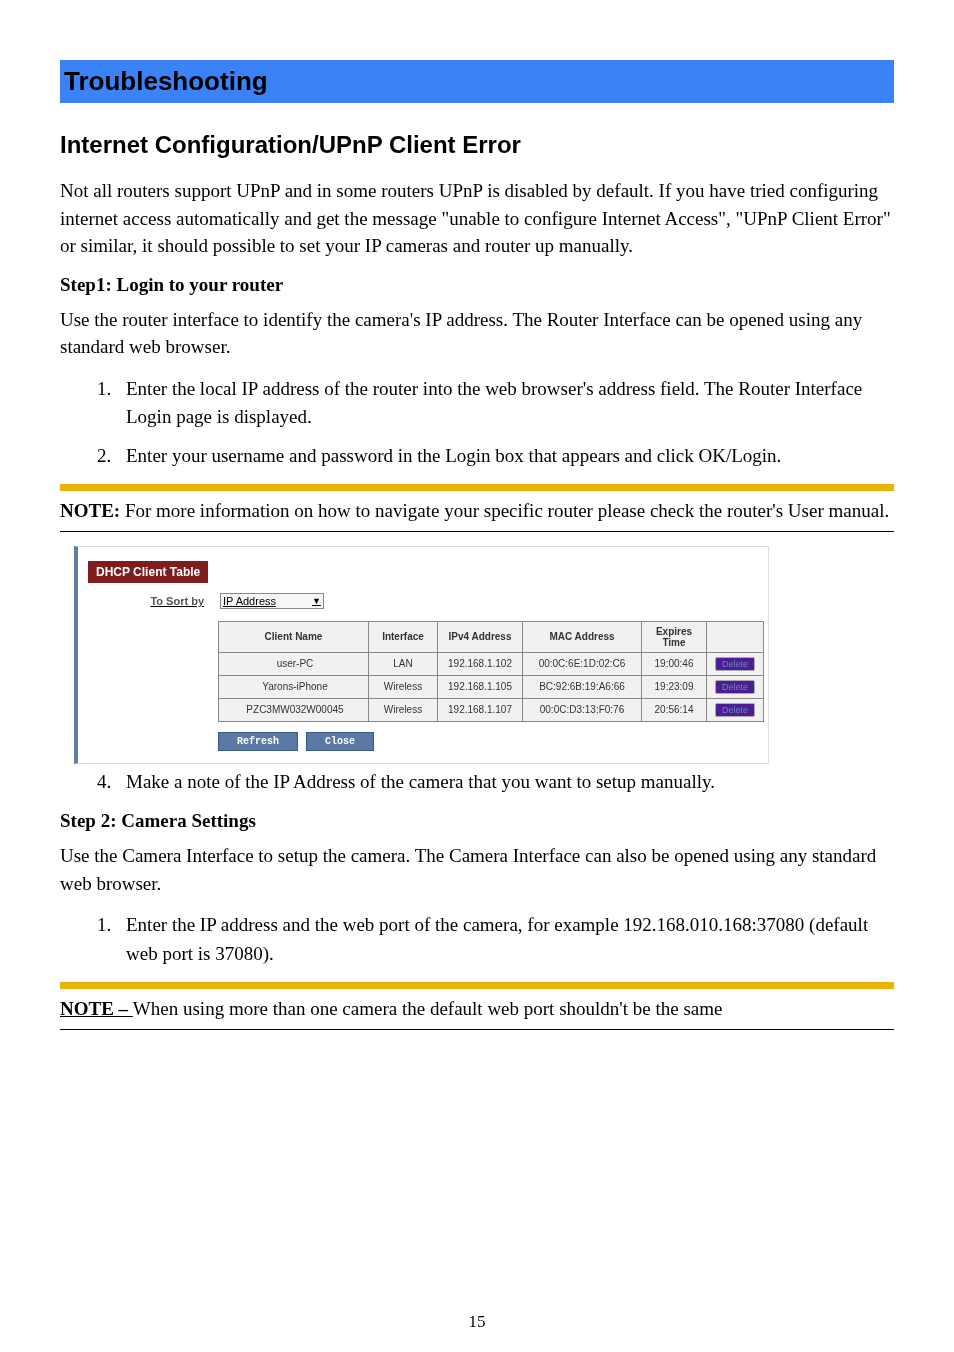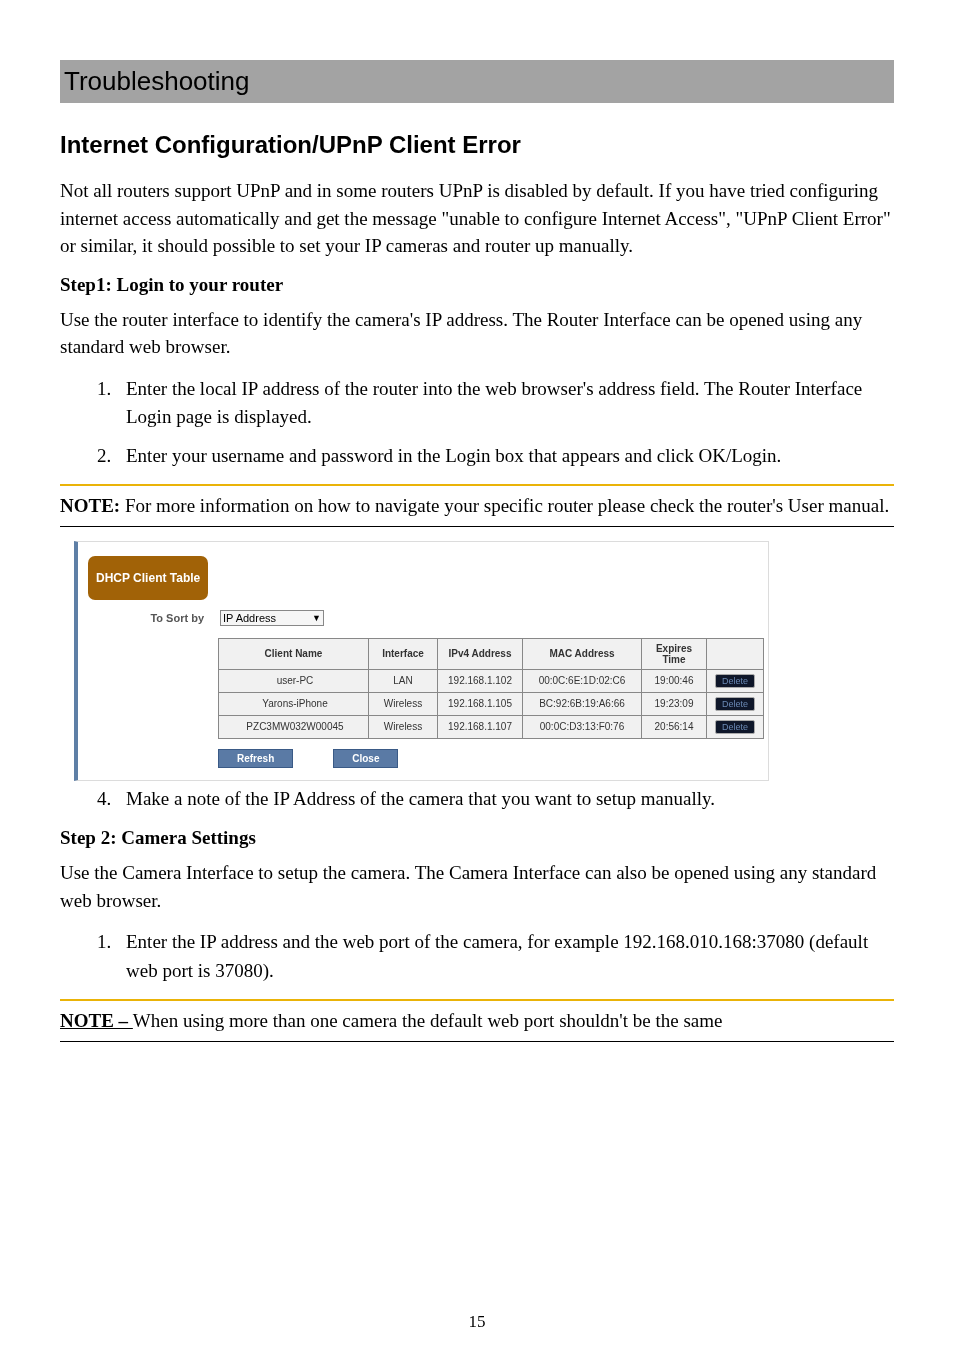--- a/index.html
+++ b/index.html
@@ -9,24 +9,24 @@
     color: #000;
   }
   .page {
     width: 954px;
     min-height: 1352px;
     padding: 60px 60px 30px 60px;
     box-sizing: border-box;
     position: relative;
   }
   .h1-banner {
-    background: #a3a3a3;
+    background: #3b82f6;
     padding: 6px 4px 6px 4px;
     font-family: Arial, Helvetica, sans-serif;
-    font-weight: normal;
+    font-weight: bold;
     font-size: 26px;
     margin-bottom: 28px;
   }
   .h2 {
     font-family: Arial, Helvetica, sans-serif;
     font-weight: bold;
     font-size: 24px;
     margin: 0 0 18px 0;
   }
   .para {
@@ -43,21 +43,21 @@
     margin: 0 0 14px 0;
     padding-left: 56px;
   }
   .ol li {
     font-size: 19px;
     line-height: 1.5;
     padding-left: 10px;
     margin-bottom: 10px;
   }
   .note-block {
-    border-top: 2px solid #eab308;
+    border-top: 7px solid #eab308;
     border-bottom: 1px solid #000;
     padding: 6px 0;
     margin: 4px 0 14px 0;
     font-size: 19px;
     line-height: 1.45;
   }
   .note-strong { font-weight: bold; }
   .note-underline { font-weight: bold; text-decoration: underline; }
   .figure-caption {
     font-family: 'Times New Roman', Times, serif;
@@ -84,33 +84,33 @@
     font-family: Arial, Helvetica, sans-serif;
     background: #fff;
     padding-bottom: 12px;
   }
   .dhcp-strip {
     margin-top: 14px;
     display: flex;
     align-items: flex-start;
   }
   .dhcp-title-pill {
-    background: #a16207;
+    background: #7f1d1d;
     color: #fff;
     font-size: 12px;
     font-weight: bold;
-    padding: 15px 8px;
+    padding: 4px 8px;
     margin-left: 10px;
-    border-radius: 7px;
   }
   .dhcp-sort-row {
     margin-top: 10px;
     display: flex;
     align-items: center;
     padding-left: 56px;
+    text-decoration: underline;
   }
   .dhcp-sort-label {
     width: 70px;
     text-align: right;
     font-size: 11px;
     font-weight: bold;
     color: #555;
     margin-right: 16px;
   }
   .dhcp-select {
@@ -137,31 +137,32 @@
     color: #333;
   }
   table.dhcp-table th { font-weight: bold; }
   table.dhcp-table td.name { width: 130px; padding-left: 11px; }
   table.dhcp-table td.iface { width: 52px; }
   table.dhcp-table td.ip { width: 68px; }
   table.dhcp-table td.mac { width: 102px; }
   table.dhcp-table td.exp { width: 48px; }
   .del-btn {
     display: inline-block;
-    background: #0f172a;
+    background: #4c1d95;
     border: 1px solid #aaa;
     border-radius: 2px;
     font-size: 9px;
     padding: 1px 6px;
     color: #6a88b3;
   }
   .dhcp-bottom-buttons {
     margin: 10px 0 0 140px;
     display: flex;
-    gap: 40px;
+    gap: 8px;
+    font-family: Liberation Mono, monospace;
   }
   .dhcp-btn {
     background: #5a7aa5;
     color: #fff;
     font-size: 10px;
     font-weight: bold;
     padding: 3px 18px;
     border: 1px solid #3a5a86;
   }
 </style>

